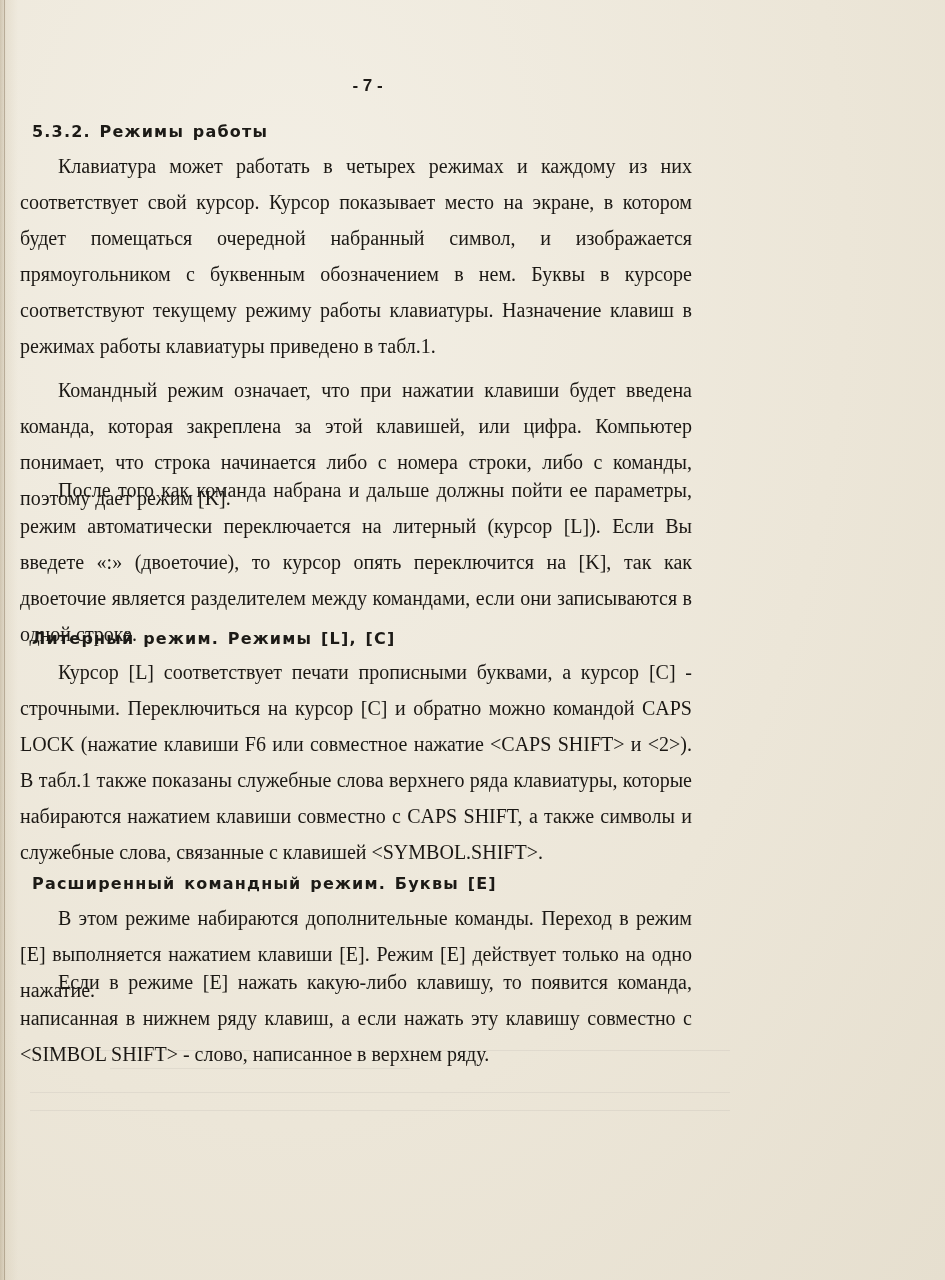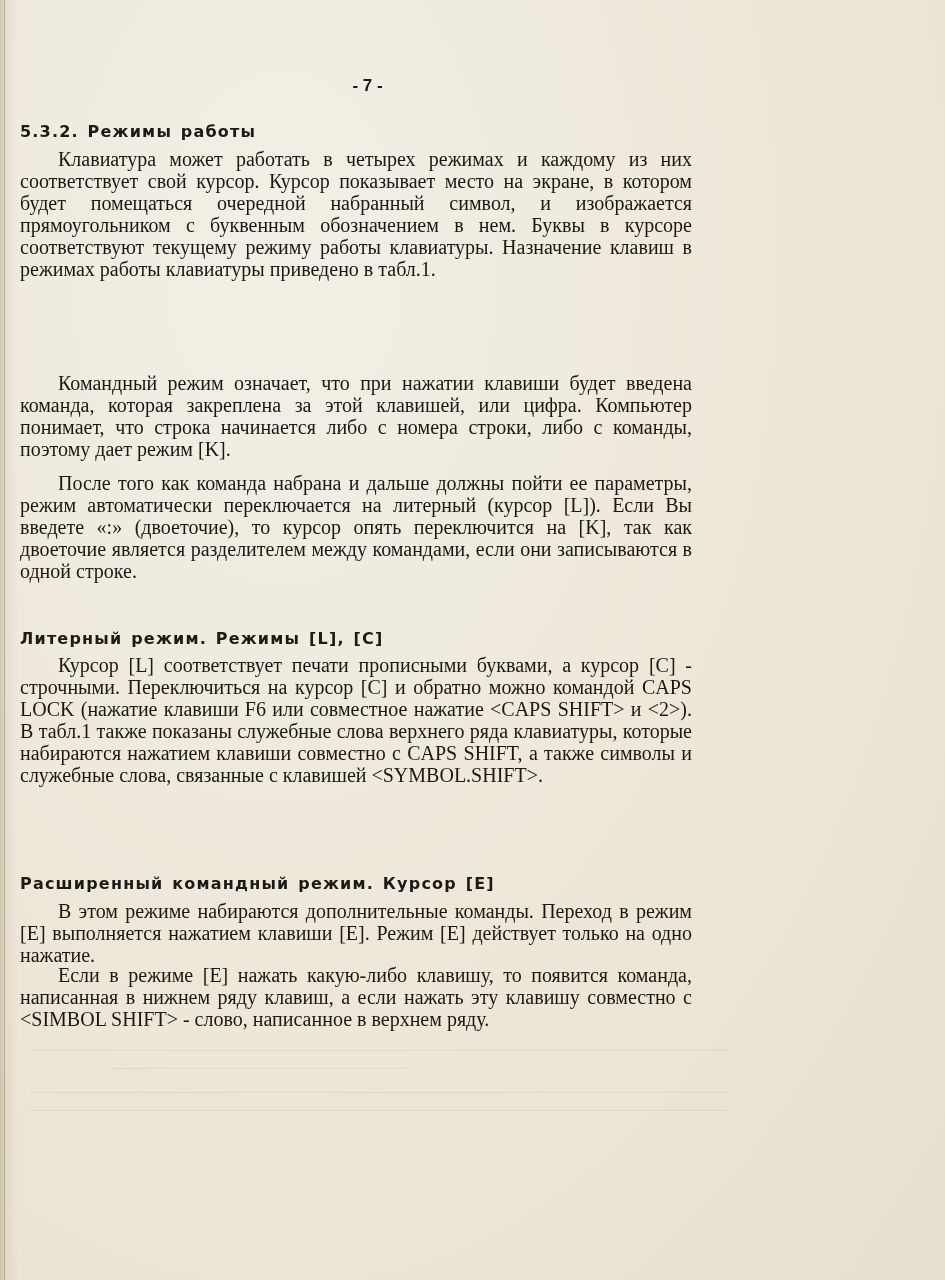--- a/index.html
+++ b/index.html
@@ -21,29 +21,29 @@
   .bleed {
     position: absolute; left: 30px; width: 700px; height: 1px;
     background: rgba(120,120,120,0.10);
   }
   .page-number {
     position: absolute; top: 76px; left: 0; width: 735px; text-align: center;
     font-family: "Liberation Sans", sans-serif; font-weight: bold;
     font-size: 17px; color: #1e1b17;
   }
   .heading {
-    position: absolute; left: 20px;
+    position: absolute; left: 32px;
     font-family: "DejaVu Sans", sans-serif; font-weight: bold;
     font-size: 16px; letter-spacing: 1.2px; color: #1c1a16;
     word-spacing: 2px;
   }
   .para {
     position: absolute; left: 20px; width: 672px;
     font-family: "Liberation Serif", serif;
-    font-size: 20px; line-height: 22px; color: #1b1814;
+    font-size: 20px; line-height: 36px; color: #1b1814;
     text-align: justify; text-indent: 38px;
     margin: 0;
   }
 </style>
 </head>
 <body>
 
 <div class="page">
   <div class="edge-line"></div>
 
@@ -56,16 +56,16 @@
 
   <div class="heading" style="top:122px">5.3.2. Режимы работы</div>
   <p class="para" style="top:148px">Клавиатура может работать в четырех режимах и каждому из них соответствует свой курсор. Курсор показывает место на экране, в котором будет помещаться очередной набранный символ, и изображается прямоугольником с буквенным обозначением в нем. Буквы в курсоре соответствуют текущему режиму работы клавиатуры. Назначение клавиш в режимах работы клавиатуры приведено в табл.1.</p>
 
   <p class="para" style="top:372px">Командный режим означает, что при нажатии клавиши будет введена команда, которая закреплена за этой клавишей, или цифра. Компьютер понимает, что строка начинается либо с номера строки, либо с команды, поэтому дает режим [K].</p>
   <p class="para" style="top:472px">После того как команда набрана и дальше должны пойти ее параметры, режим автоматически переключается на литерный (курсор [L]). Если Вы введете «:» (двоеточие), то курсор опять переключится на [K], так как двоеточие является разделителем между командами, если они записываются в одной строке.</p>
 
   <div class="heading" style="top:629px">Литерный режим. Режимы [L], [C]</div>
   <p class="para" style="top:654px">Курсор [L] соответствует печати прописными буквами, а курсор [C] - строчными. Переключиться на курсор [C] и обратно можно командой CAPS LOCK (нажатие клавиши F6 или совместное нажатие &lt;CAPS SHIFT&gt; и &lt;2&gt;). В табл.1 также показаны служебные слова верхнего ряда клавиатуры, которые набираются нажатием клавиши совместно с CAPS SHIFT, а также символы и служебные слова, связанные с клавишей &lt;SYMBOL.SHIFT&gt;.</p>
 
-  <div class="heading" style="top:874px">Расширенный командный режим. Курсор [E]</div>
+  <div class="heading" style="top:874px">Расширенный командный режим. Буквы [E]</div>
   <p class="para" style="top:964px">Если в режиме [E] нажать какую-либо клавишу, то появится команда, написанная в нижнем ряду клавиш, а если нажать эту клавишу совместно с &lt;SIMBOL SHIFT&gt; - слово, написанное в верхнем ряду.</p>
   <p class="para" style="top:900px">В этом режиме набираются дополнительные команды. Переход в режим [E] выполняется нажатием клавиши [E]. Режим [E] действует только на одно нажатие.</p>
 </div>
 
 </body></html>

